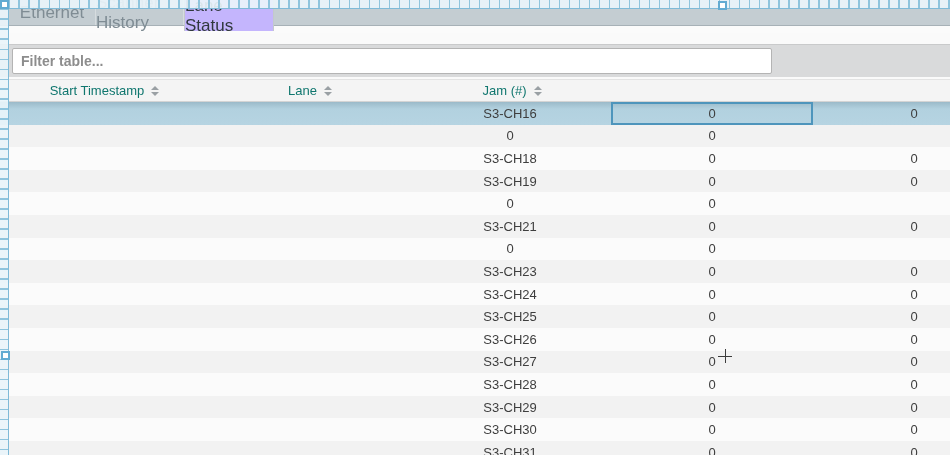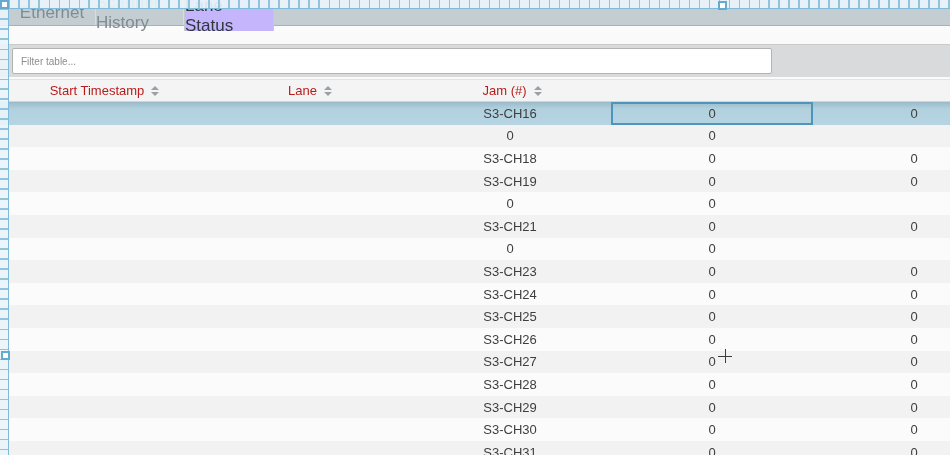--- a/index.html
+++ b/index.html
@@ -33,35 +33,35 @@
 
   
   .white-strip{position:absolute;left:0;top:33px;width:950px;height:11px;background:#fafafa;}
   .filterbar{
     position:absolute;left:0;top:44px;width:950px;height:33px;
     background:#d9dadb;border-top:1px solid #c9cacb;box-sizing:border-box;
   }
   .filterbar input{
     position:absolute;left:12px;top:3px;width:742px;height:24px;
     border:1px solid #b4b4b4;border-radius:2px;background:#ffffff;
-    font-family:"Liberation Sans",sans-serif;font-size:10px;color:#444;
-    padding:0 8px;outline:none;box-sizing:content-box;
+    font-family:"Liberation Sans",sans-serif;font-size:14px;color:#444;
+    padding:0 8px;outline:none;box-sizing:content-box;font-weight:bold;
   }
   .filterbar input::placeholder{color:#8d8d8d;}
   .gap-strip{position:absolute;left:0;top:77px;width:950px;height:2px;background:#fafafa;}
 
   
   .thead{
     position:absolute;left:0;top:79px;width:1015px;height:23px;
     background:#f4f4f4;border-top:1px solid #e3e3e3;border-bottom:1px solid #d4d4d4;
     box-sizing:border-box;display:flex;
   }
   .hcell{
     display:flex;align-items:center;justify-content:center;
-    font-size:13px;color:#b91c1c;box-sizing:border-box;cursor:default;
+    font-size:13px;color:#0f766e;box-sizing:border-box;cursor:default;
   }
   .c1{width:209px;} .c2{width:200px;} .c3{width:202px;} .c4{width:202px;} .c5{width:202px;}
   .sort{display:inline-flex;flex-direction:column;gap:2px;margin-left:7px;}
   .sort i{display:block;width:0;height:0;border-left:4px solid transparent;border-right:4px solid transparent;}
   .sort .up{border-bottom:4px solid #9aa0a4;}
   .sort .down{border-top:4px solid #9aa0a4;}
 
   .tbody{position:absolute;left:0;top:102px;width:1015px;}
   .row{display:flex;height:22.6px;background:#fbfbfb;}
   .row:nth-child(even){background:#f2f2f2;}

